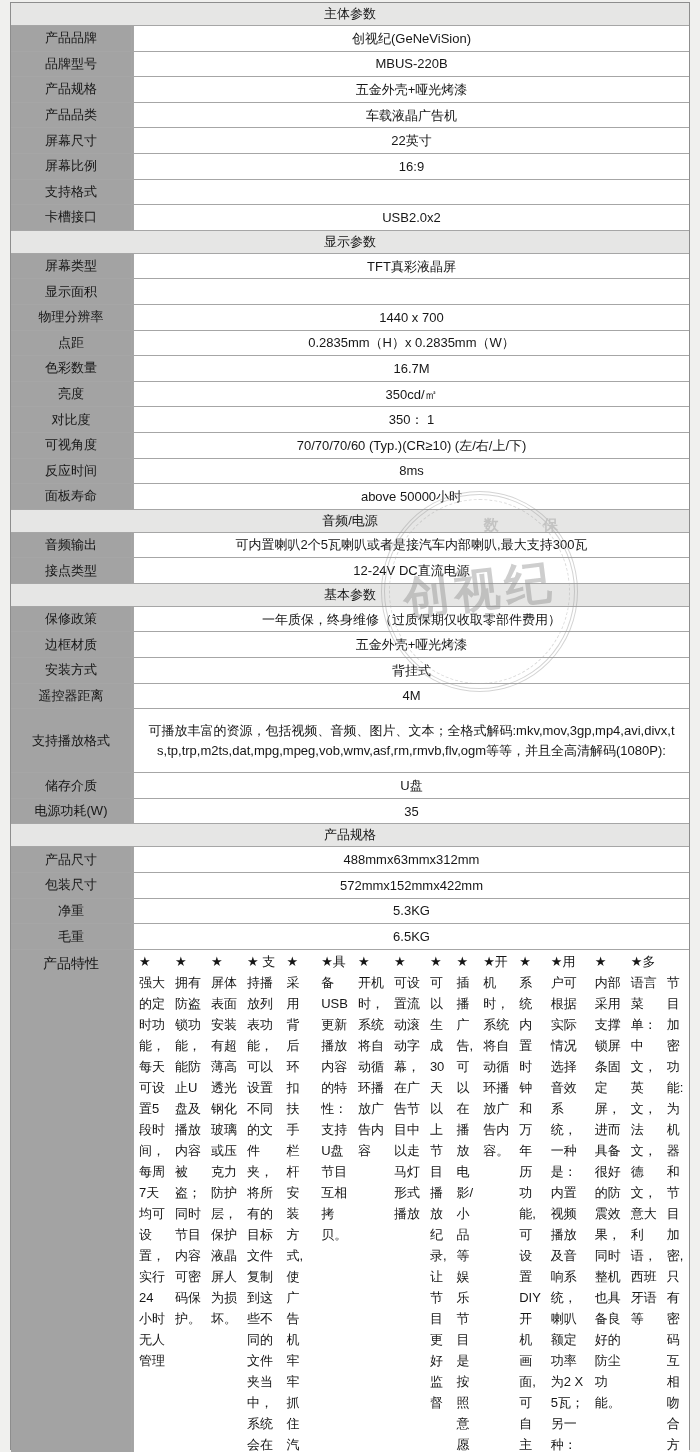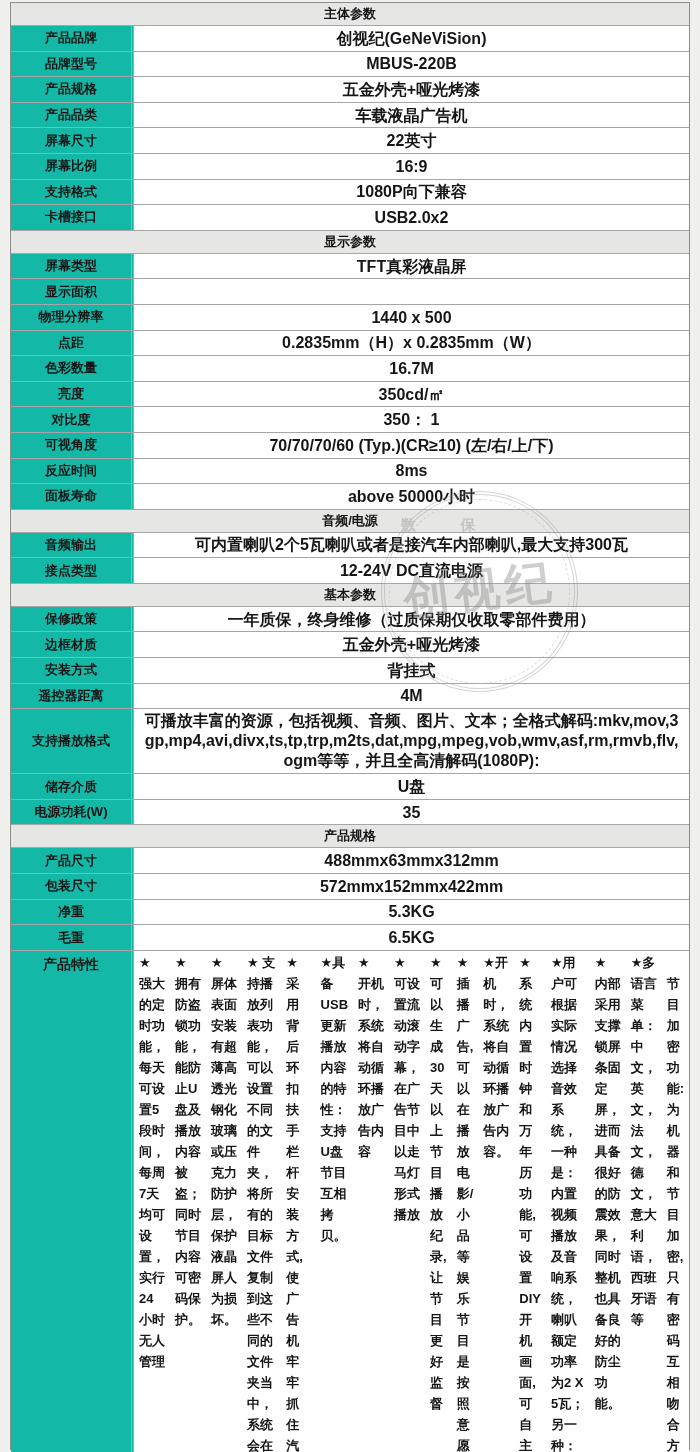--- a/index.html
+++ b/index.html
@@ -12,54 +12,54 @@
     overflow: hidden;
   }
   #spec-table {
     position: absolute;
     left: 10px; top: 2px;
     width: 680px; height: 1448px;
     border: 1px solid #8d8d8d;
     background: #ffffff;
     display: flex;
     flex-direction: column;
-    font-weight: bold;
+    font-weight: normal;
   }
   .sec-hdr {
     flex: 0 0 22.6px;
     background: #e6e6e5;
     border-bottom: 1px solid #a6a6a6;
     text-align: center;
     font-size: 13px;
     line-height: 22px;
   }
   .row {
     display: flex;
     flex: 0 0 25.6px;
     border-bottom: 1px solid #a6a6a6;
     background: #fff;
   }
   .row.tall { flex: 0 0 64px; }
   .lab {
     flex: 0 0 123px;
     width: 123px;
-    background: #14b8a6;
+    background: #a3a3a3;
     border-right: 3px double #a6a6a6;
     display: flex;
     align-items: center;
     justify-content: center;
     font-size: 13px;
     text-align: center;
   }
   .val {
     flex: 1;
     display: flex;
     align-items: center;
     justify-content: center;
-    font-size: 16px;
+    font-size: 13px;
     text-align: center;
     padding: 0 8px;
     line-height: 17px;
   }
   .tall .val {
     line-height: 20px;
     word-break: break-all;
     padding: 2px 10px;
   }
   .feat-row {
@@ -102,21 +102,21 @@
     width: 197px; height: 201px;
     opacity: 0.42;
     pointer-events: none;
     z-index: 3;
   }
   .seal-ring   { position: absolute; inset: 0;  border: 4px double #989898; border-radius: 50%; }
   .seal-ring2  { position: absolute; inset: 8px; border: 1px dashed #ababab; border-radius: 50%; }
   .seal-top {
     position: absolute;
     top: 25px; left: 0; right: 0;
-    text-align: left;
+    text-align: right;
     font-size: 15px;
     letter-spacing: 20px;
     padding-left: 20px;
     color: #949494;
     font-weight: bold;
   }
   .seal-text {
     position: absolute;
     left: -12px; right: -12px; top: 50%;
     transform: translateY(-52%) rotate(-7deg);
@@ -152,37 +152,36 @@
     <div class="row">
       <div class="lab">屏幕尺寸</div>
       <div class="val">22英寸</div>
     </div>
     <div class="row">
       <div class="lab">屏幕比例</div>
       <div class="val">16:9</div>
     </div>
     <div class="row">
       <div class="lab">支持格式</div>
-      <div class="val">1080P向下兼容</div>
     </div>
     <div class="row">
       <div class="lab">卡槽接口</div>
       <div class="val">USB2.0x2</div>
     </div>
     <div class="sec-hdr">显示参数</div>
     <div class="row">
       <div class="lab">屏幕类型</div>
       <div class="val">TFT真彩液晶屏</div>
     </div>
     <div class="row">
       <div class="lab">显示面积</div>
     </div>
     <div class="row">
       <div class="lab">物理分辨率</div>
-      <div class="val">1440 x 500</div>
+      <div class="val">1440 x 700</div>
     </div>
     <div class="row">
       <div class="lab">点距</div>
       <div class="val">0.2835mm（H）x 0.2835mm（W）</div>
     </div>
     <div class="row">
       <div class="lab">色彩数量</div>
       <div class="val">16.7M</div>
     </div>
     <div class="row">

